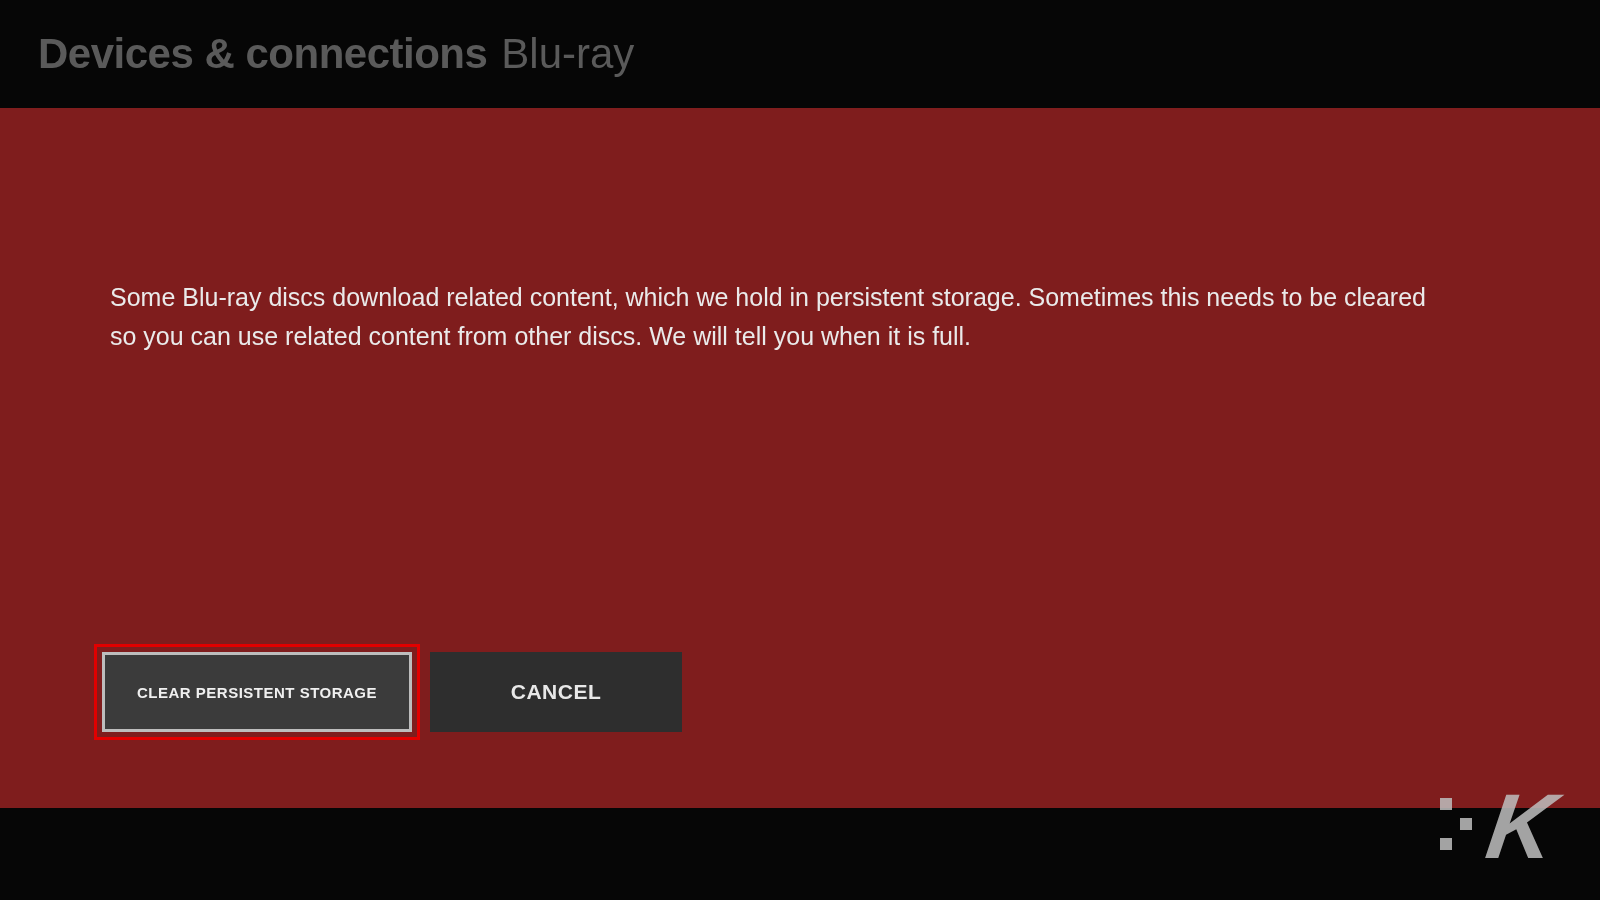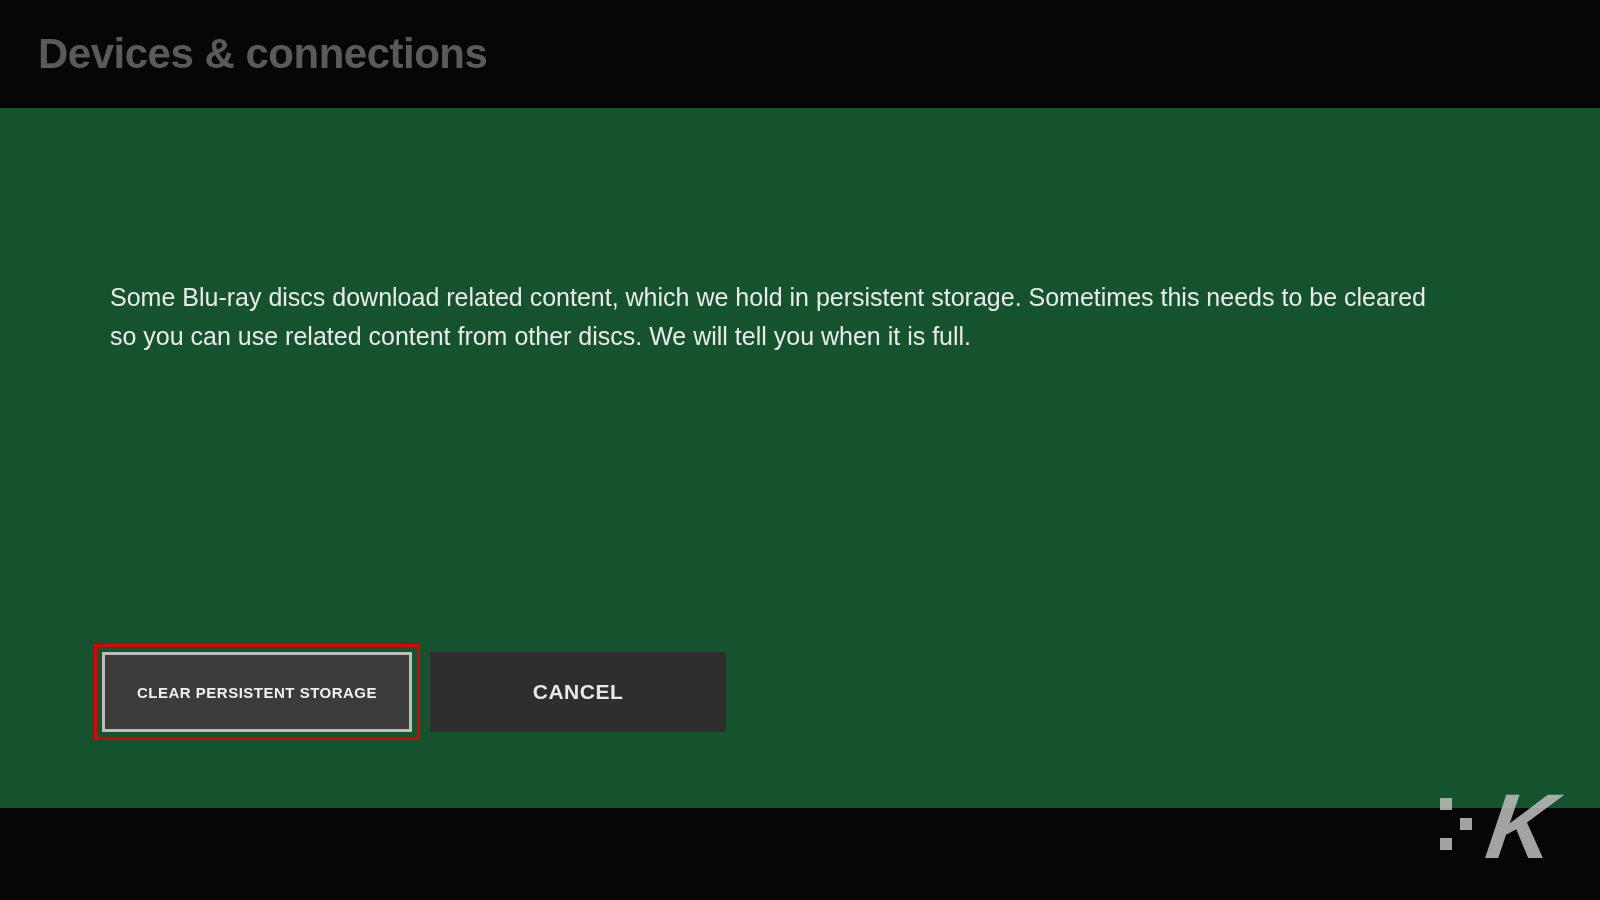--- a/index.html
+++ b/index.html
@@ -30,21 +30,21 @@
       letter-spacing: -0.5px;
     }
     .header-sub {
       font-size: 42px;
       font-weight: 400;
       color: #5a5a5a;
       margin-left: 14px;
     }
     .content-area {
       width: 100%;
-      background: #14532d;
+      background: #7f1d1d;
       height: 700px;
       padding: 170px 110px 0 110px;
       position: relative;
     }
     .description {
       font-size: 25px;
       line-height: 1.55;
       color: #eaeaea;
       font-weight: 400;
       max-width: 1330px;
@@ -69,21 +69,21 @@
       align-items: center;
       justify-content: center;
       color: #f0f0f0;
       font-size: 15px;
       font-weight: 700;
       letter-spacing: 0.5px;
       cursor: pointer;
     }
     .btn-secondary {
       height: 80px;
-      width: 296px;
+      width: 252px;
       background: #2e2e2e;
       display: flex;
       align-items: center;
       justify-content: center;
       color: #e8e8e8;
       font-size: 21px;
       font-weight: 700;
       letter-spacing: 0.5px;
       margin-left: 10px;
       cursor: pointer;
@@ -125,20 +125,21 @@
       color: #bfbfbf;
       line-height: 0.8;
       transform: skewX(-8deg);
     }
   </style>
 </head>
 <body>
 
 <div class="header-bar">
   <span class="header-title">Devices &amp; connections</span>
+  <span class="header-sub">Blu-ray</span>
 </div>
 
 <div class="content-area">
   <p class="description">Some Blu-ray discs download related content, which we hold in persistent storage.  Sometimes this needs to be cleared so you can use related content from other discs. We will tell you when it is full.</p>
 
   <div class="button-row">
     <div class="highlight-frame">
       <div class="btn-primary">CLEAR PERSISTENT STORAGE</div>
     </div>
     <div class="btn-secondary">CANCEL</div>

